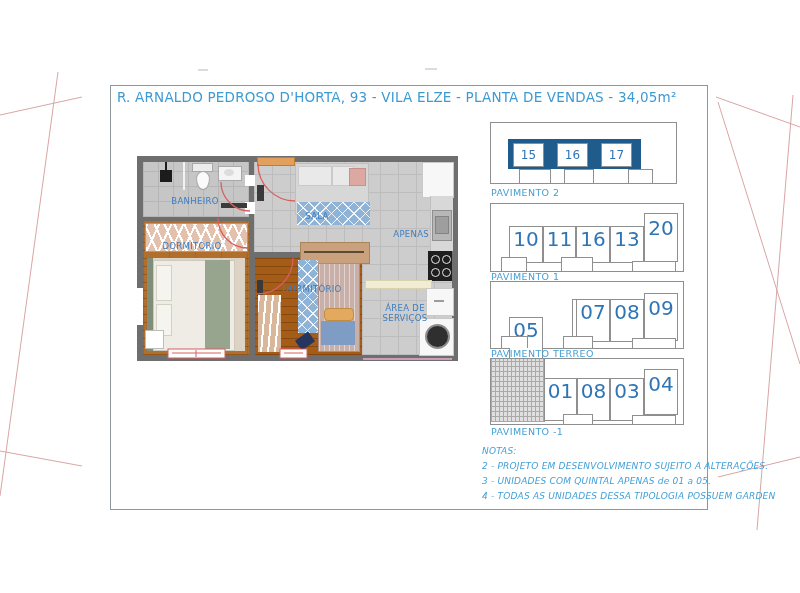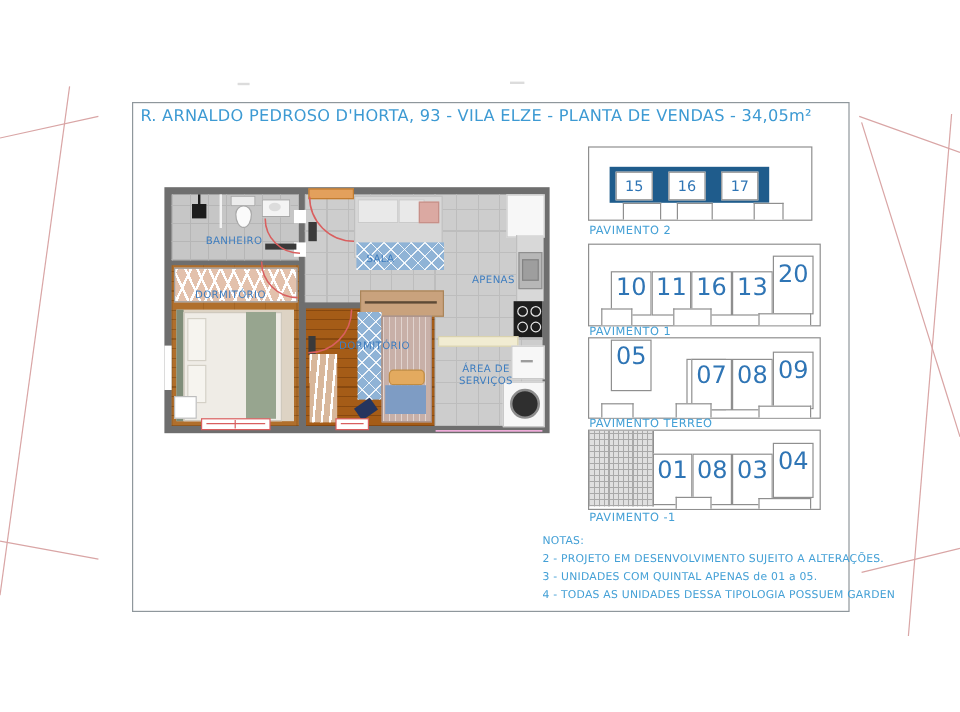--- a/index.html
+++ b/index.html
@@ -17,21 +17,21 @@
            color:#2f75b5;font-size:12px;}
   .unit{background:#fff;border:1px solid #8f8f8f;display:flex;justify-content:center;
         color:#2f75b5;font-size:20px;}
   .unit.raised{align-items:flex-start;padding-top:2px;}
   .tab{background:#fff;border:1px solid #8f8f8f;border-bottom:none;}
   .hatch{background-color:#e0e0e0;
      background-image:repeating-linear-gradient(0deg,#a9a9a9 0 1px,transparent 1px 5px),
                       repeating-linear-gradient(90deg,#a9a9a9 0 1px,transparent 1px 4px);
      border-right:1px solid #8f8f8f;}
   
-  .notes{left:452px;top:444px;color:#44a0d6;font-size:9px;line-height:15px;letter-spacing:.2px;white-space:nowrap;}
+  .notes{left:482px;top:444px;color:#44a0d6;font-size:9px;line-height:15px;letter-spacing:.2px;white-space:nowrap;font-style:italic;}
   
   .plan{left:137px;top:156px;width:321px;height:205px;background:#6e6e6e;}
   .tile{background-color:#cdcdcd;
      background-image:repeating-linear-gradient(0deg,#bdbdbd 0 1px,transparent 1px 18px),
                       repeating-linear-gradient(90deg,#bdbdbd 0 1px,transparent 1px 18px);}
   .tile-sm{background-color:#c6c6c6;
      background-image:repeating-linear-gradient(0deg,#b6b6b6 0 1px,transparent 1px 15px),
                       repeating-linear-gradient(90deg,#b6b6b6 0 1px,transparent 1px 15px);}
   .wood{background-color:#b06f2c;
      background-image:repeating-linear-gradient(0deg,rgba(90,45,0,.35) 0 1px,transparent 1px 8px),
@@ -202,21 +202,21 @@
   <div class="abs unit raised" style="left:153px;top:9px;width:32px;height:45px;">
       <span>20</span>
     </div>
   <div class="abs tab" style="left:10px;top:53px;width:24px;height:13px;"></div>
   <div class="abs tab" style="left:70px;top:53px;width:30px;height:13px;"></div>
   <div class="abs tab" style="left:141px;top:57px;width:42px;height:9px;"></div>
 </div>
 <div class="abs pav-label" style="left:491px;top:271px;">PAVIMENTO 1</div>
 
 <div class="abs panel" style="left:490px;top:281px;width:192px;height:66px;">
-  <div class="abs unit" style="left:18px;top:1px;width:32px;height:41px;">
+  <div class="abs unit" style="left:18px;top:35px;width:32px;height:41px;">
       <span>05</span>
     </div>
   <div class="abs unit" style="left:52px;top:17px;width:31px;height:41px;margin-left:29px;">
       <span>06</span>
     </div>
   <div class="abs unit" style="left:85px;top:17px;width:32px;height:41px;">
       <span>07</span>
     </div>
   <div class="abs unit" style="left:119px;top:17px;width:32px;height:41px;">
       <span>08</span>

